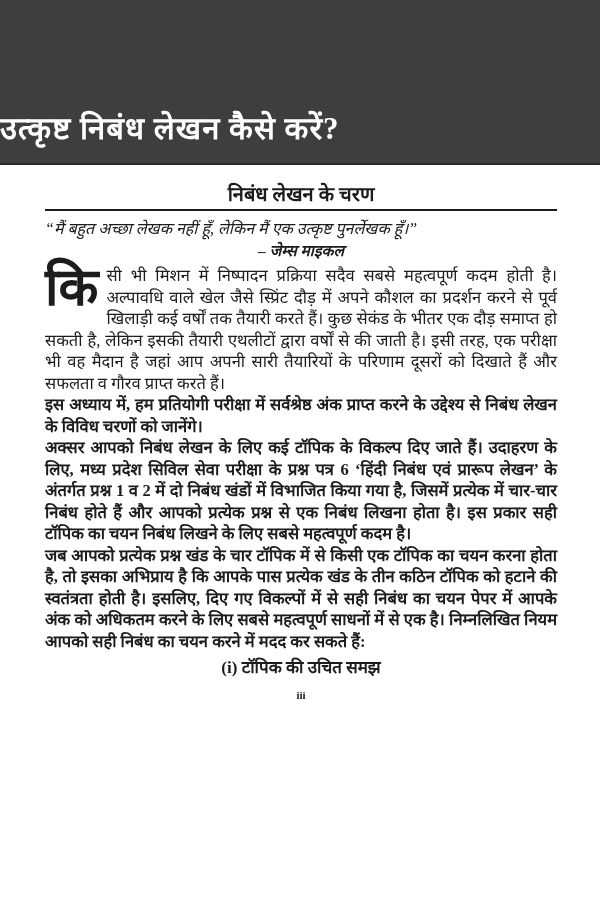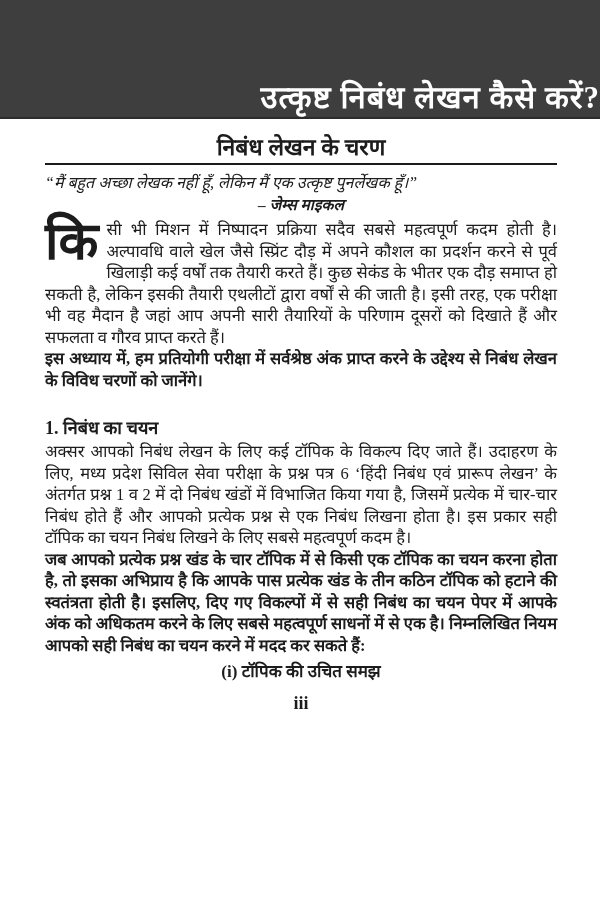--- a/index.html
+++ b/index.html
@@ -12,48 +12,48 @@
     height: 922px;
     overflow: hidden;
     font-family: "Liberation Serif", "DejaVu Serif", serif;
     color: #1c1c1c;
     position: relative;
   }
 
   
   .banner {
     width: 600px;
-    height: 119px;
+    height: 165px;
     background: #3e3e3e;
     display: flex;
     align-items: flex-end;
-    justify-content: flex-end;
+    justify-content: flex-start;
     box-sizing: border-box;
-    padding-bottom: 1px;
+    padding-bottom: 16px;
     border-bottom: 2px solid #2c2c2c;
   }
   .banner-title {
     color: #ffffff;
     font-size: 31px;
     font-weight: bold;
     letter-spacing: 1px;
     text-align: center;
     line-height: 1.15;
   }
 
   
   .content {
     margin: 0 43px 0 45px; 
   }
 
   .section-heading {
     margin-top: 18px;
     text-align: center;
     font-weight: bold;
-    font-size: 23px;
+    font-size: 20px;
     line-height: 22px;
   }
   .heading-rule {
     border: none;
     border-top: 2.5px solid #1b1b1b;
     margin: 4px 0 0 0;
   }
 
   .quote {
     margin-top: 7px;
@@ -107,21 +107,21 @@
     font-weight: bold;
     font-size: 17px;
     line-height: 21px;
     text-align: center;
   }
 
   .page-number {
     margin-top: 11px;
     text-align: center;
     font-weight: bold;
-    font-size: 18px;
+    font-size: 11px;
     font-family: Liberation Serif, serif;
   }
 </style>
 </head>
 <body>
 
 <div class="banner">
   <div class="banner-title">उत्कृष्ट निबंध लेखन कैसे करें?</div>
 </div>
 
@@ -132,21 +132,20 @@
 
   <div class="quote">“मैं बहुत अच्छा लेखक नहीं हूँ, लेकिन मैं एक उत्कृष्ट पुनर्लेखक हूँ।”</div>
   <div class="quote-attribution">– जेम्स माइकल</div>
 
   <p class="para intro-para">
     <span class="dropcap">कि</span><span>सी भी मिशन में निष्पादन प्रक्रिया सदैव सबसे महत्वपूर्ण कदम होती है। अल्पावधि वाले खेल जैसे स्प्रिंट दौड़ में अपने कौशल का प्रदर्शन करने से पूर्व खिलाड़ी कई वर्षों तक तैयारी करते हैं। कुछ सेकंड के भीतर एक दौड़ समाप्त हो सकती है, लेकिन इसकी तैयारी एथलीटों द्वारा वर्षों से की जाती है। इसी तरह, एक परीक्षा भी वह मैदान है जहां आप अपनी सारी तैयारियों के परिणाम दूसरों को दिखाते हैं और सफलता व गौरव प्राप्त करते हैं।</span>
   </p>
 
   <p class="para">इस अध्याय में, हम प्रतियोगी परीक्षा में सर्वश्रेष्ठ अंक प्राप्त करने के उद्देश्य से निबंध लेखन के विविध चरणों को जानेंगे।</p>
 
-  <div class="numbered-heading">1. निबंध का चयन</div>
 
   <p class="para">अक्सर आपको निबंध लेखन के लिए कई टॉपिक के विकल्प दिए जाते हैं। उदाहरण के लिए, मध्य प्रदेश सिविल सेवा परीक्षा के प्रश्न पत्र 6 ‘हिंदी निबंध एवं प्रारूप लेखन’ के अंतर्गत प्रश्न 1 व 2 में दो निबंध खंडों में विभाजित किया गया है, जिसमें प्रत्येक में चार-चार निबंध होते हैं और आपको प्रत्येक प्रश्न से एक निबंध लिखना होता है। इस प्रकार सही टॉपिक का चयन निबंध लिखने के लिए सबसे महत्वपूर्ण कदम है।</p>
 
   <p class="para">जब आपको प्रत्येक प्रश्न खंड के चार टॉपिक में से किसी एक टॉपिक का चयन करना होता है, तो इसका अभिप्राय है कि आपके पास प्रत्येक खंड के तीन कठिन टॉपिक को हटाने की स्वतंत्रता होती है। इसलिए, दिए गए विकल्पों में से सही निबंध का चयन पेपर में आपके अंक को अधिकतम करने के लिए सबसे महत्वपूर्ण साधनों में से एक है। निम्नलिखित नियम आपको सही निबंध का चयन करने में मदद कर सकते हैं:</p>
 
 
   <div class="rule-subheading">(i) टॉपिक की उचित समझ</div>
 
 
   <div class="page-number">iii</div>

